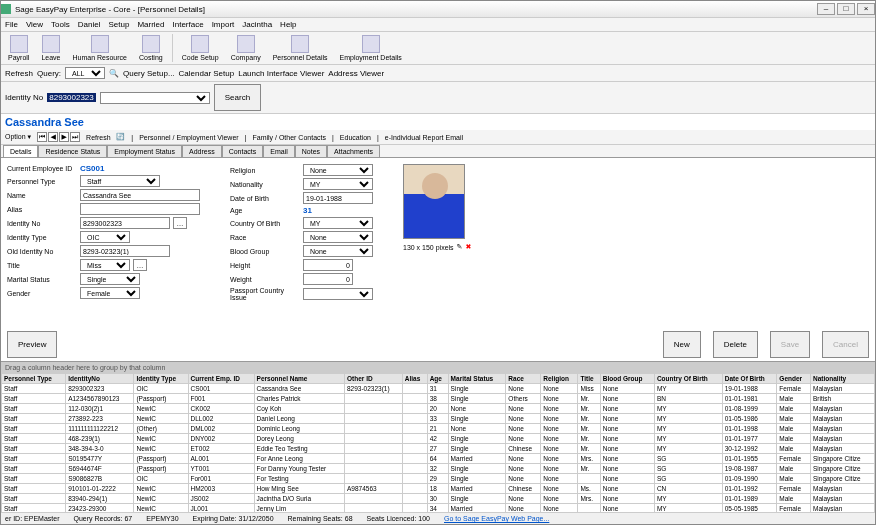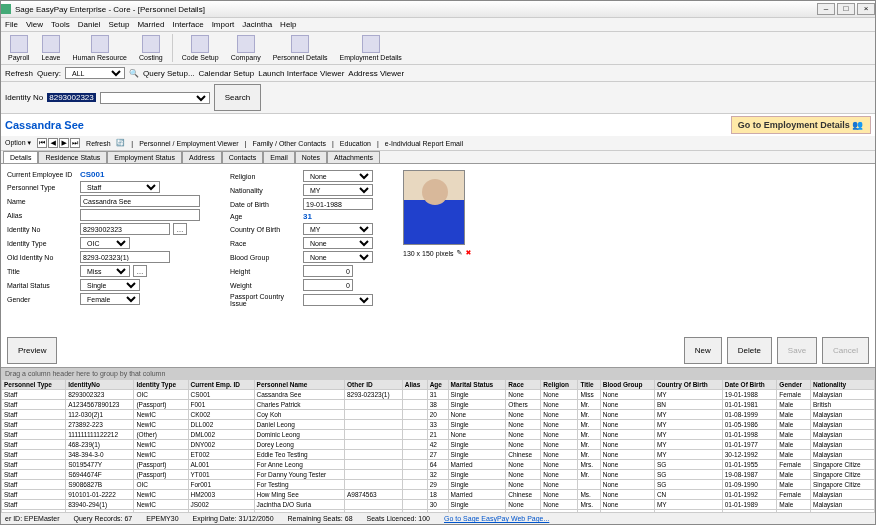--- a/index.html
+++ b/index.html
@@ -105,39 +105,35 @@
         <span class="lb">Personnel Details</span>
       </div>
   <div class="tbbtn">
         <div class="ic"></div>
         <span class="lb">Employment Details</span>
       </div>
  </div>
  <div class="querybar">
   <span>Refresh</span>
   <span>Query:</span>
-  <select class="finp" style="width:60px"><option>ALL</option></select>
+  <select class="finp" style="width:40px"><option>ALL</option></select>
   <span>🔍</span>
   <span>Query Setup...</span>
   <span>Calendar Setup</span>
   <span>Launch Interface Viewer</span>
   <span>Address Viewer</span>
  </div>
  <div class="idbar">
   <span>Identity No</span>
   <span class="idhl">8293002323</span>
   <select class="finp" style="width:110px"></select>
   <button class="sbtn">Search</button>
  </div>
  <div class="namebar">
   <span class="pname">Cassandra See</span>
-  <div class="gotobtn">
-        <span>Go to  Employment Details</span>
-        <span>👥</span>
-      </div>
  </div>
  <div class="optbar">
   <span>Option ▾</span>
   <div class="nav">
    <div class="nb">⏮</div>
    <div class="nb">◀</div>
    <div class="nb">▶</div>
    <div class="nb">⏭</div>
   </div>
   <span>Refresh</span>
@@ -252,21 +248,21 @@
    <div class="photo"></div>
    <div class="photoinfo">
           <span>130 x 150 pixels</span> 
           <span>✎</span> 
           <span style="color:red">✖</span>
         </div>
   </div>
  </div>
  <div class="btnrow">
   <button class="sbtn">Preview</button>
-  <div style="display:flex;gap:5px">
+  <div style="display:flex;gap:12px">
    <button class="sbtn">New</button>
    <button class="sbtn">Delete</button>
    <button class="sbtn" style="color:#aaa">Save</button>
    <button class="sbtn" style="color:#aaa">Cancel</button>
   </div>
  </div>
  <div class="grid">
   <div class="ghdr">Drag a column header here to group by that column</div>
   <table>
    <thead>

